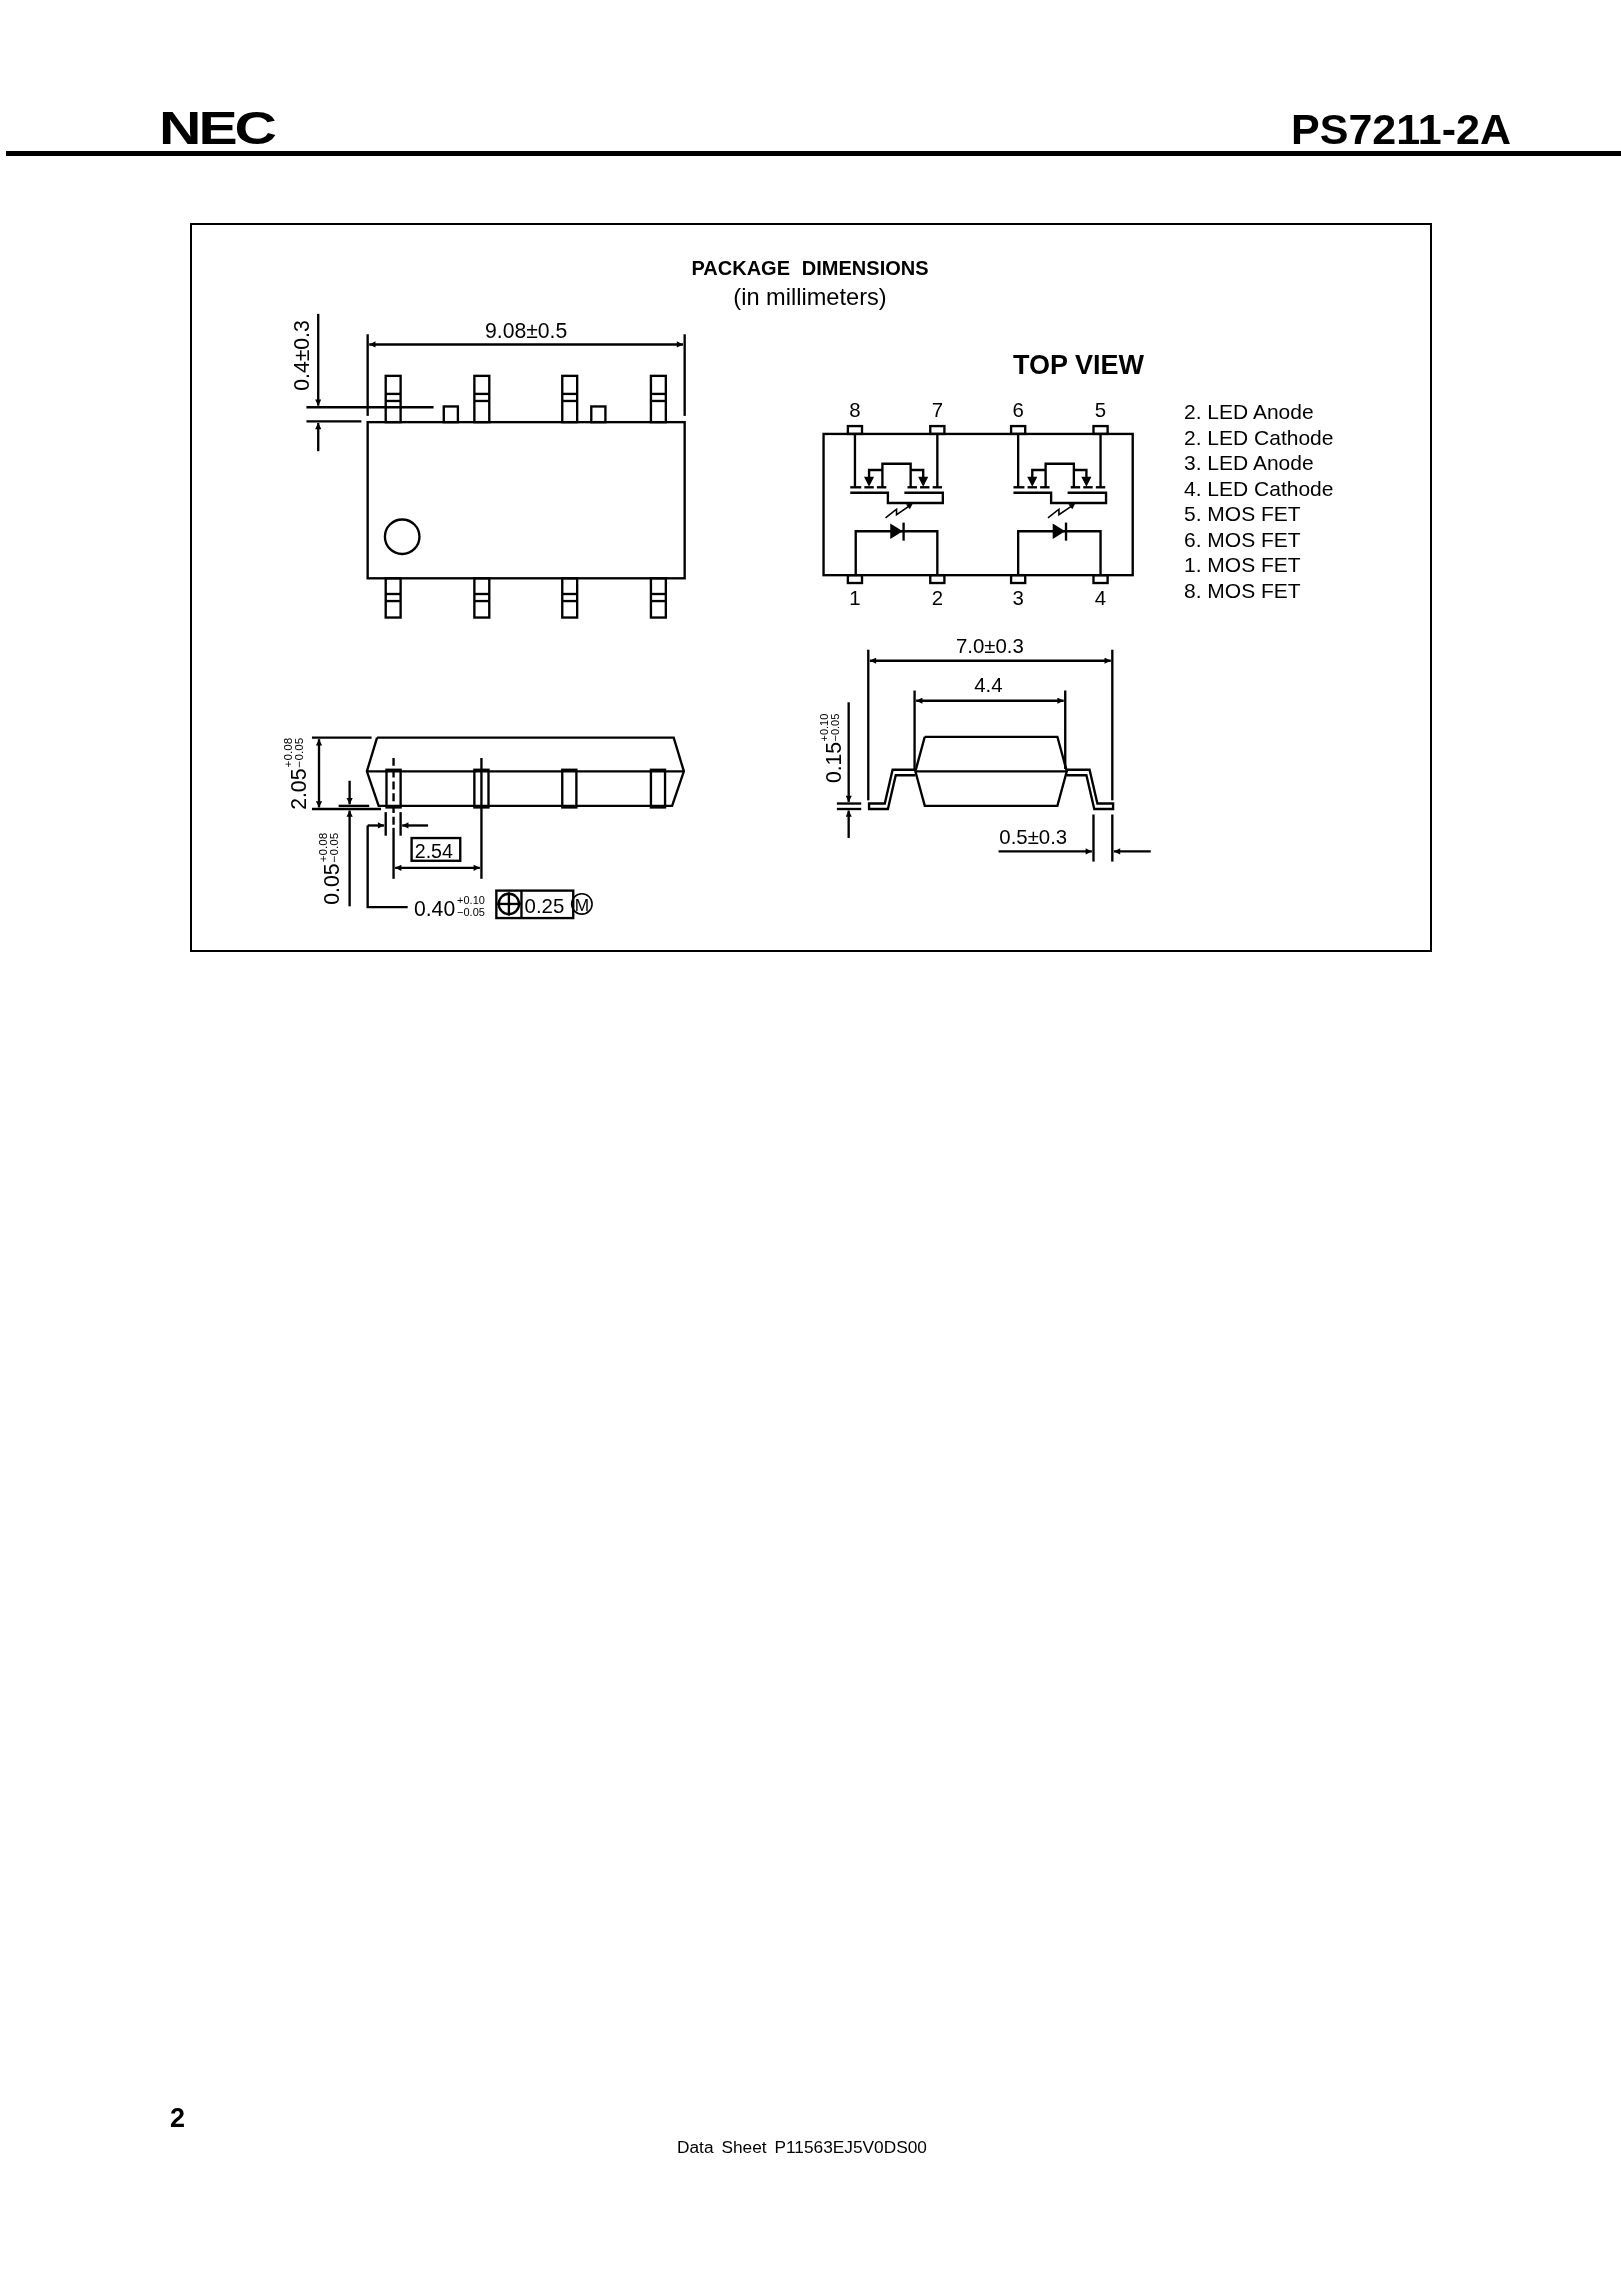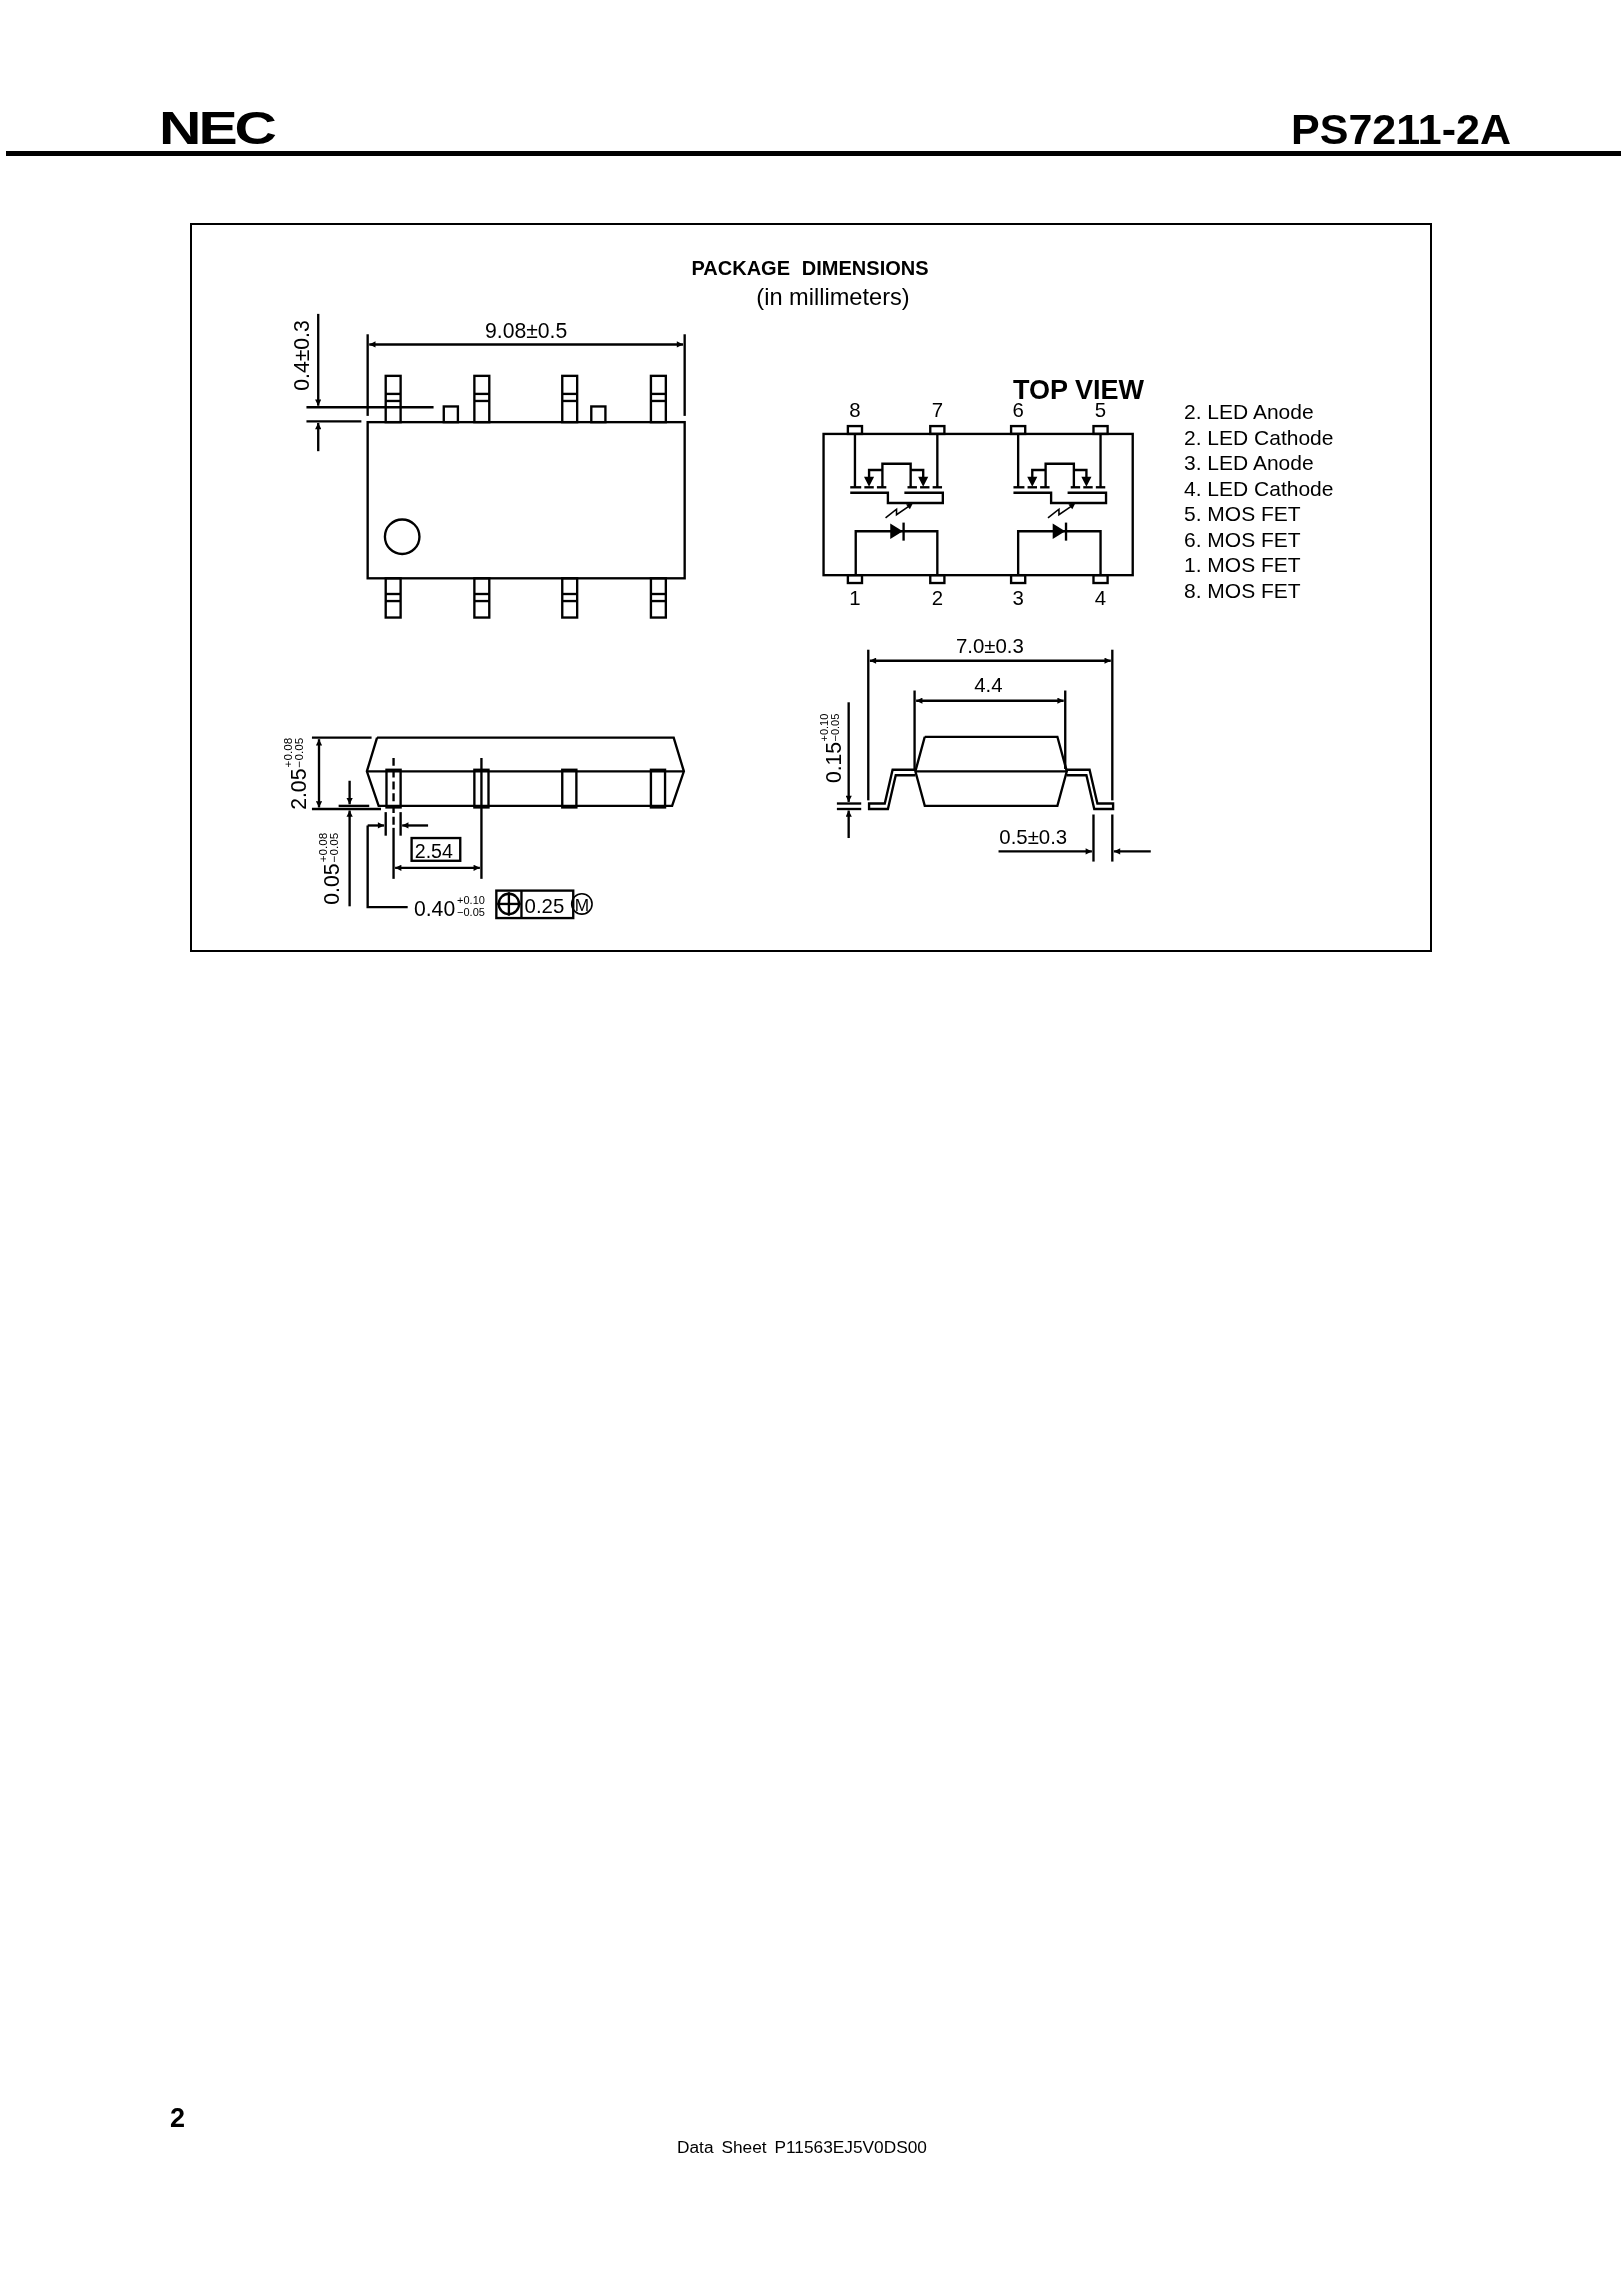--- a/index.html
+++ b/index.html
@@ -4,22 +4,22 @@
 <style>
   html, body { margin:0; padding:0; background:#ffffff; }
   body { width:1622px; height:2295px; position:relative; overflow:hidden; font-family:"Liberation Sans", sans-serif; color:#000; }
   .abs { position:absolute; }
   .logo { left:159px; top:104px; font-size:47px; font-weight:bold; letter-spacing:-2.4px; transform:scaleX(1.25); transform-origin:left top; line-height:47px; font-family:"Liberation Sans", sans-serif; }
   .partno { right:111px; top:107px; font-size:43px; font-weight:bold; line-height:44px; }
   .rule { left:5.5px; top:151px; width:1616px; height:4.7px; background:#000; }
   .pkgbox { left:190px; top:223px; width:1238px; height:725px; border:2.4px solid #000; }
   .title { left:0; top:250px; width:1622px; text-align:center; font-size:20px; font-weight:bold; line-height:36px; word-spacing:6.3px; }
   .title-wrap { left:190px; width:1240px; }
-  .subtitle { top:283px; font-size:23.6px; line-height:28px; text-align:center;padding-left:23px; }
-  .topview-title { left:1013px; top:350px; font-size:27px; font-weight:bold; line-height:31px;margin-top:25px; }
+  .subtitle { top:283px; font-size:23.6px; line-height:28px; text-align:center; }
+  .topview-title { left:1013px; top:350px; font-size:27px; font-weight:bold; line-height:31px; }
   .pinlist { left:1184px; top:399px; font-size:21px; line-height:25.5px; }
   .pinlist div { white-space:nowrap; }
   .footer-page { left:170px; top:2104px; font-size:27px; font-weight:bold; line-height:28px; }
   .footer-doc { left:677px; top:2106px; font-size:17.3px; line-height:20.4px; word-spacing:3.1px;margin-top:31px; }
   svg.draw { position:absolute; left:0; top:0; }
   svg text { font-family:"Liberation Sans", sans-serif; }
 </style>
 </head>
 <body>
 

